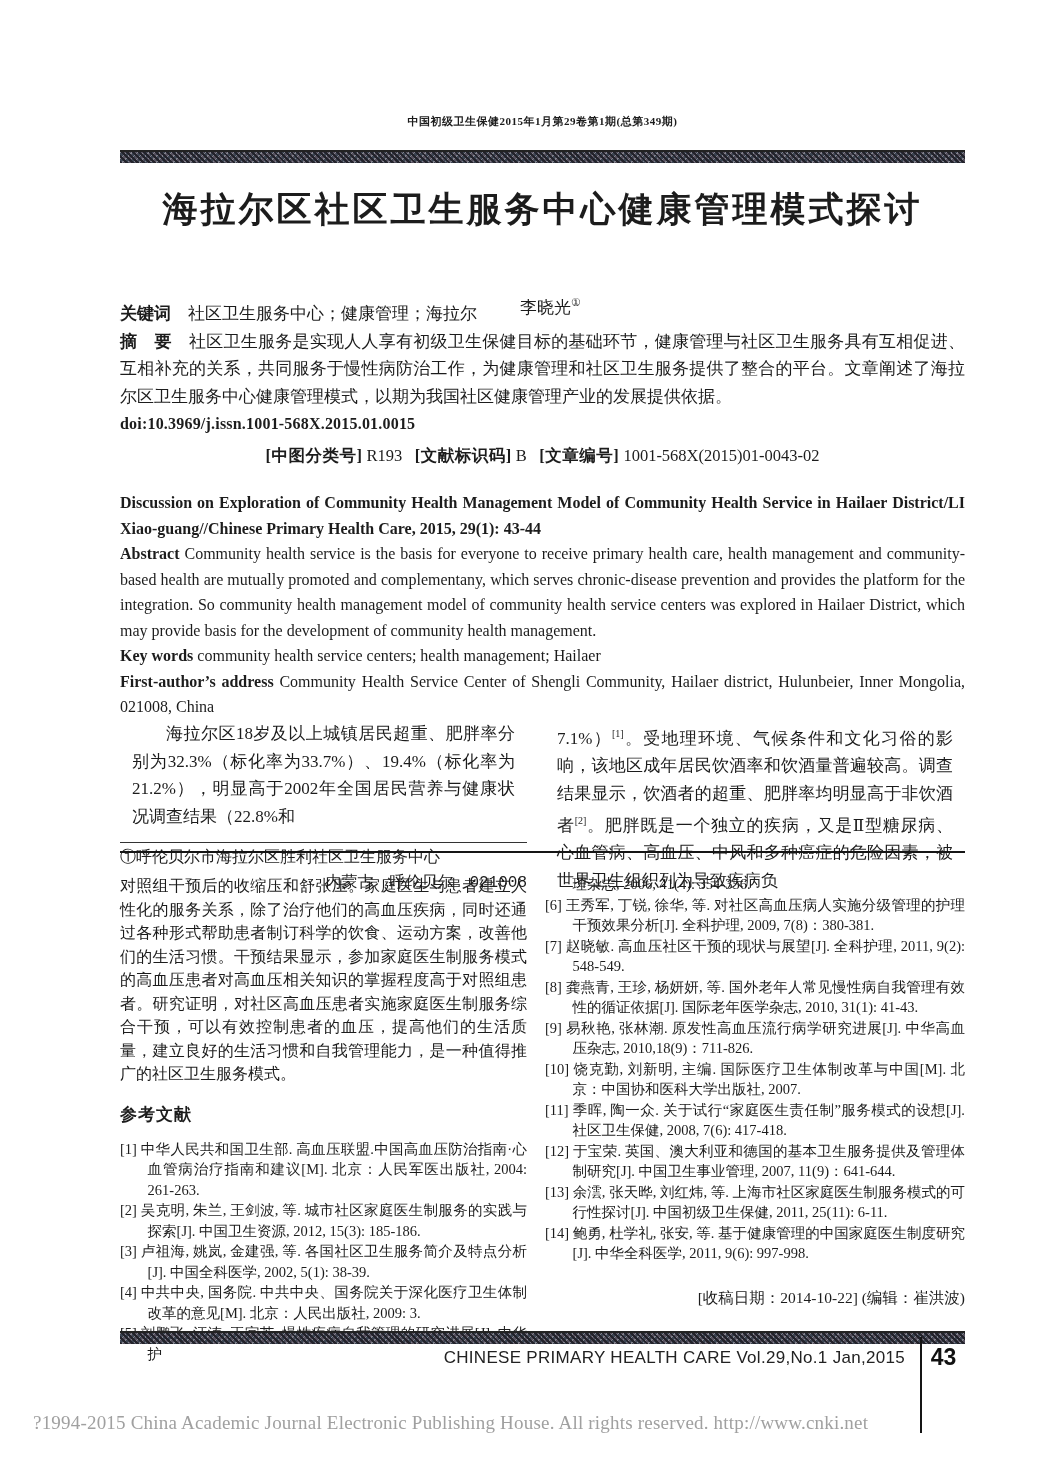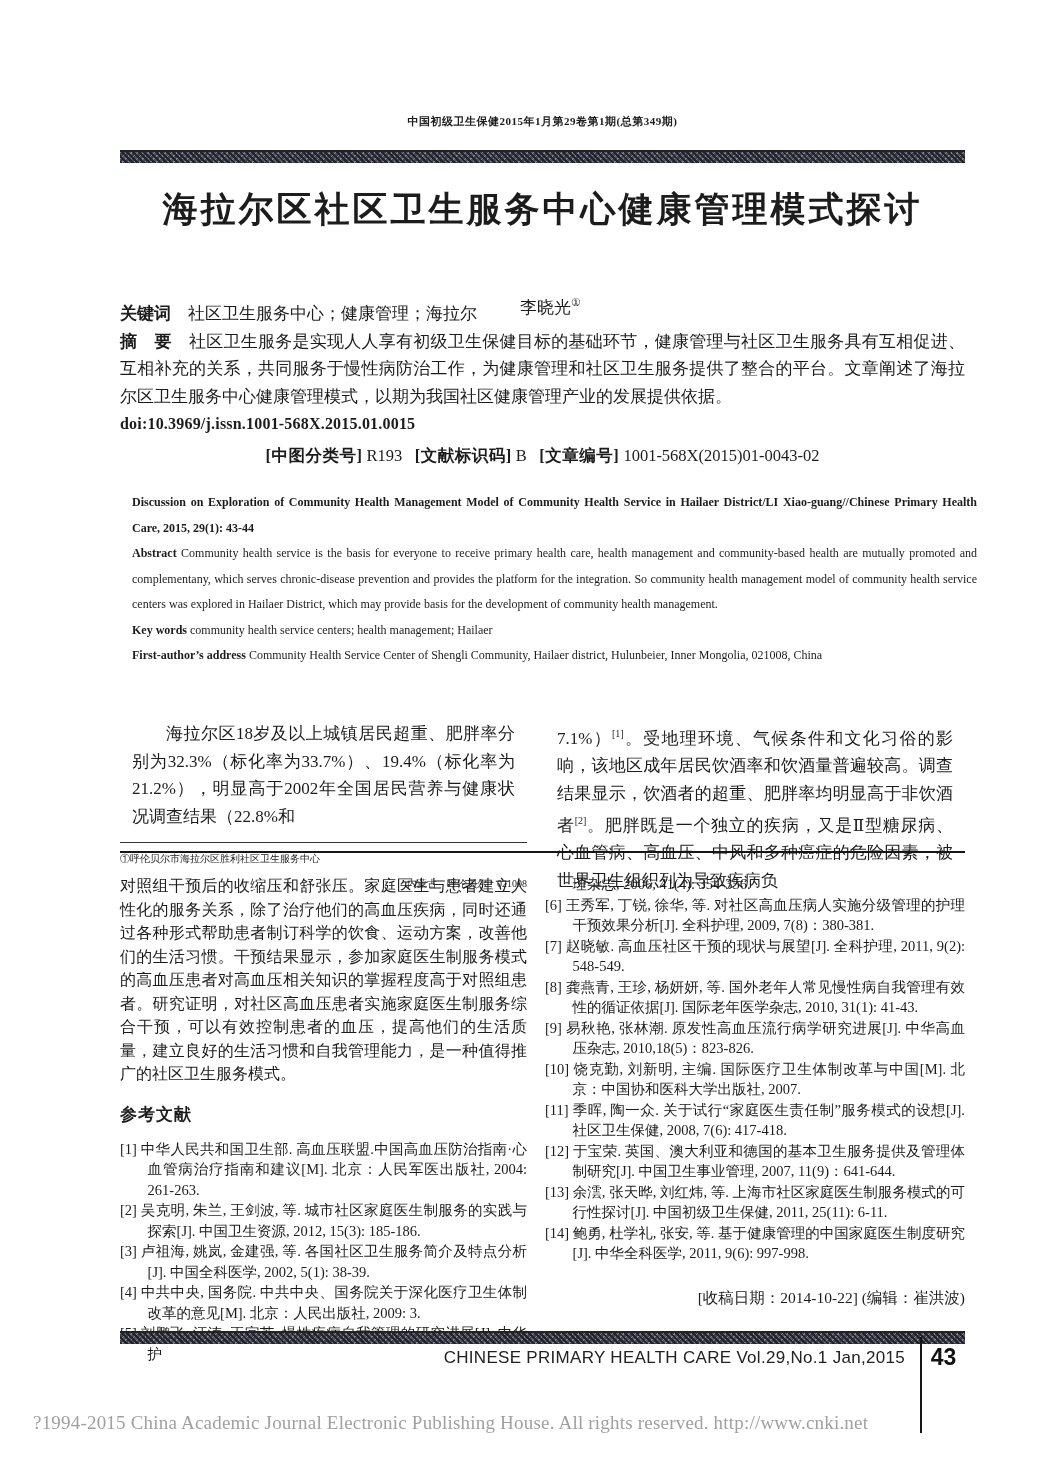--- a/index.html
+++ b/index.html
@@ -49,40 +49,40 @@
   .doi-line{font-weight:bold;font-size:16px;letter-spacing:.2px;}
 
   .classification{
     top:445px;left:120px;width:845px;
     text-align:center;font-size:16.5px;
   }
   .classification .lbl{letter-spacing:.5px;}
 
   .english-block{
     top:490px;left:120px;width:845px;
-    font-size:12px;line-height:25.5px;text-align:justify;margin-left:12px;
+    font-size:16px;line-height:25.5px;text-align:justify;
   }
   .english-block p{margin:0;}
   .en-citation{font-weight:bold;}
 
   .intro-row{
     top:708px;left:120px;width:845px;
     display:flex;gap:18px;
   }
   .col-l{width:407px;}
   .col-r{width:420px;}
   .cn-par{
     margin:12px;font-size:17px;line-height:27.5px;text-align:justify;
   }
   .indent{text-indent:2em;}
   .cn-par sup{font-size:10px;}
   .footnote-sep{
     margin:5px 0 3px 0;border:none;border-top:1.5px solid #333;width:100%;
   }
-  .footnote{font-size:10px;line-height:25px;}
+  .footnote{font-size:16px;line-height:25px;font-family:Liberation Mono, monospace;}
   .footnote p{margin:0;}
   .footnote-address{text-align:right;}
 
   .mid-divider{
     top:851px;left:120px;width:845px;
     border-top:2.5px solid #151515;height:0;
   }
 
   .lower-row{
     top:874px;left:120px;width:845px;
@@ -205,21 +205,21 @@
         <p class="ref">[4] 中共中央, 国务院. 中共中央、国务院关于深化医疗卫生体制改革的意见[M]. 北京：人民出版社, 2009: 3.</p>
         <p class="ref">[5] 刘鹏飞, 汪涛, 王宜芝. 慢性疾病自我管理的研究进展[J]. 中华护</p>
       </div>
     </div>
     <div class="col-r">
       <div class="ref-list">
         <p class="ref-cont">理杂志, 2006, 41(4): 354-356.</p>
         <p class="ref">[6] 王秀军, 丁锐, 徐华, 等. 对社区高血压病人实施分级管理的护理干预效果分析[J]. 全科护理, 2009, 7(8)：380-381.</p>
         <p class="ref">[7] 赵晓敏. 高血压社区干预的现状与展望[J]. 全科护理, 2011, 9(2): 548-549.</p>
         <p class="ref">[8] 龚燕青, 王珍, 杨妍妍, 等. 国外老年人常见慢性病自我管理有效性的循证依据[J]. 国际老年医学杂志, 2010, 31(1): 41-43.</p>
-        <p class="ref">[9] 易秋艳, 张林潮. 原发性高血压流行病学研究进展[J]. 中华高血压杂志, 2010,18(5)：823-826.</p>
+        <p class="ref">[9] 易秋艳, 张林潮. 原发性高血压流行病学研究进展[J]. 中华高血压杂志, 2010,18(9)：711-826.</p>
         <p class="ref">[10] 饶克勤, 刘新明, 主编. 国际医疗卫生体制改革与中国[M]. 北京：中国协和医科大学出版社, 2007.</p>
         <p class="ref">[11] 季晖, 陶一众. 关于试行“家庭医生责任制”服务模式的设想[J]. 社区卫生保健, 2008, 7(6): 417-418.</p>
         <p class="ref">[12] 于宝荣. 英国、澳大利亚和德国的基本卫生服务提供及管理体制研究[J]. 中国卫生事业管理, 2007, 11(9)：641-644.</p>
         <p class="ref">[13] 余澐, 张天晔, 刘红炜, 等. 上海市社区家庭医生制服务模式的可行性探讨[J]. 中国初级卫生保健, 2011, 25(11): 6-11.</p>
         <p class="ref">[14] 鲍勇, 杜学礼, 张安, 等. 基于健康管理的中国家庭医生制度研究[J]. 中华全科医学, 2011, 9(6): 997-998.</p>
       </div>
       <p class="received-line">[收稿日期：2014-10-22] (编辑：崔洪波)</p>
     </div>
   </div>
 

